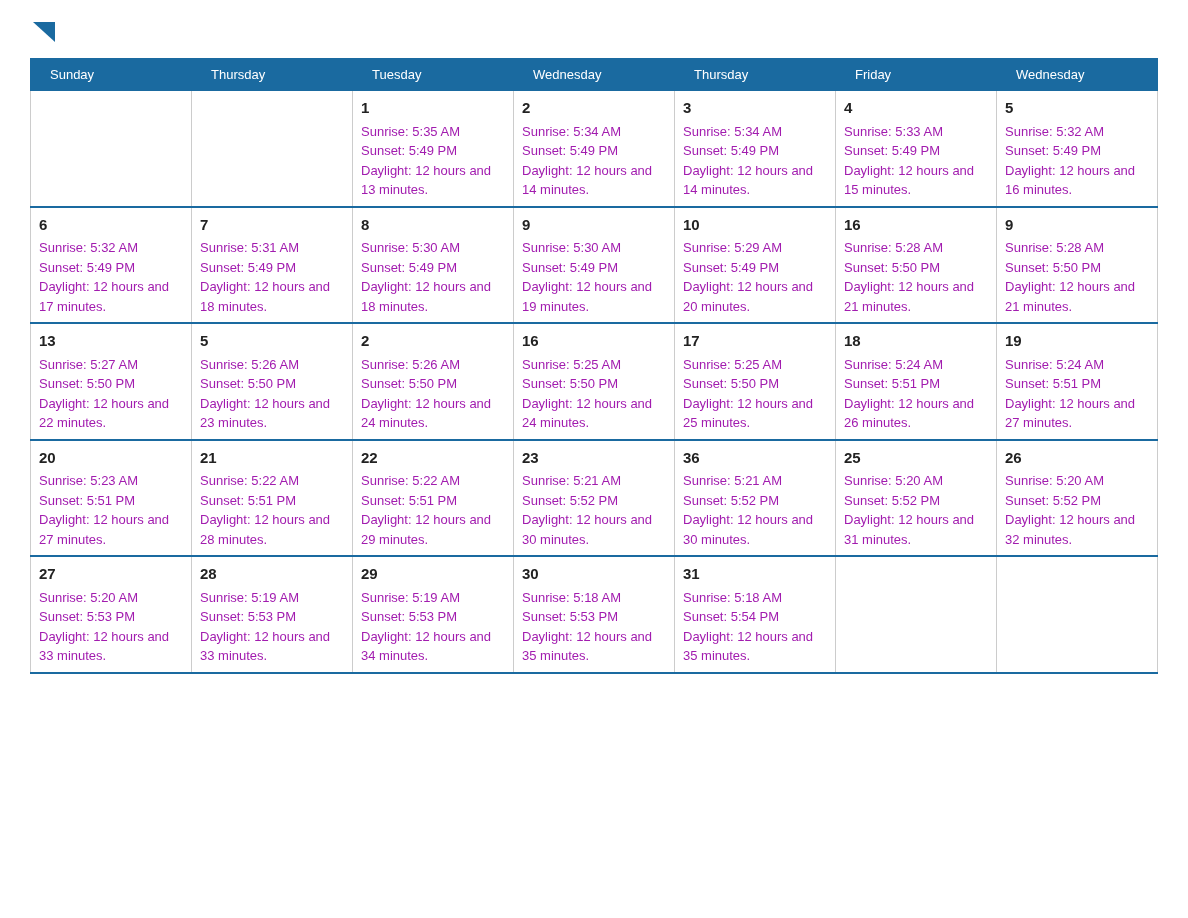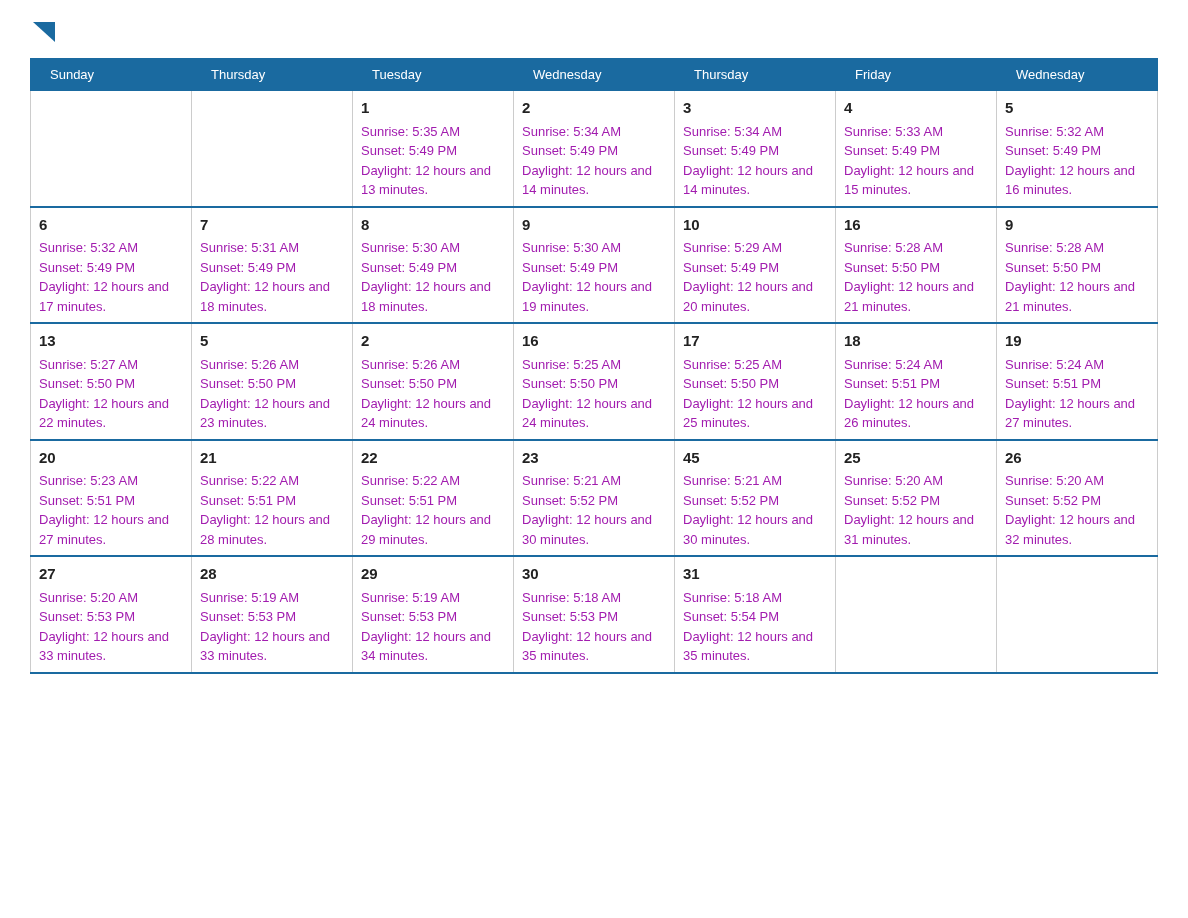--- a/index.html
+++ b/index.html
@@ -223,21 +223,21 @@
         </td>
         <td>
           <span class="day-number">22</span>
           <div class="day-info">Sunrise: 5:22 AM<br>Sunset: 5:51 PM<br>Daylight: 12 hours and 29 minutes.</div>
         </td>
         <td>
           <span class="day-number">23</span>
           <div class="day-info">Sunrise: 5:21 AM<br>Sunset: 5:52 PM<br>Daylight: 12 hours and 30 minutes.</div>
         </td>
         <td>
-          <span class="day-number">45</span>
+          <span class="day-number">36</span>
           <div class="day-info">Sunrise: 5:21 AM<br>Sunset: 5:52 PM<br>Daylight: 12 hours and 30 minutes.</div>
         </td>
         <td>
           <span class="day-number">25</span>
           <div class="day-info">Sunrise: 5:20 AM<br>Sunset: 5:52 PM<br>Daylight: 12 hours and 31 minutes.</div>
         </td>
         <td>
           <span class="day-number">26</span>
           <div class="day-info">Sunrise: 5:20 AM<br>Sunset: 5:52 PM<br>Daylight: 12 hours and 32 minutes.</div>
         </td>

